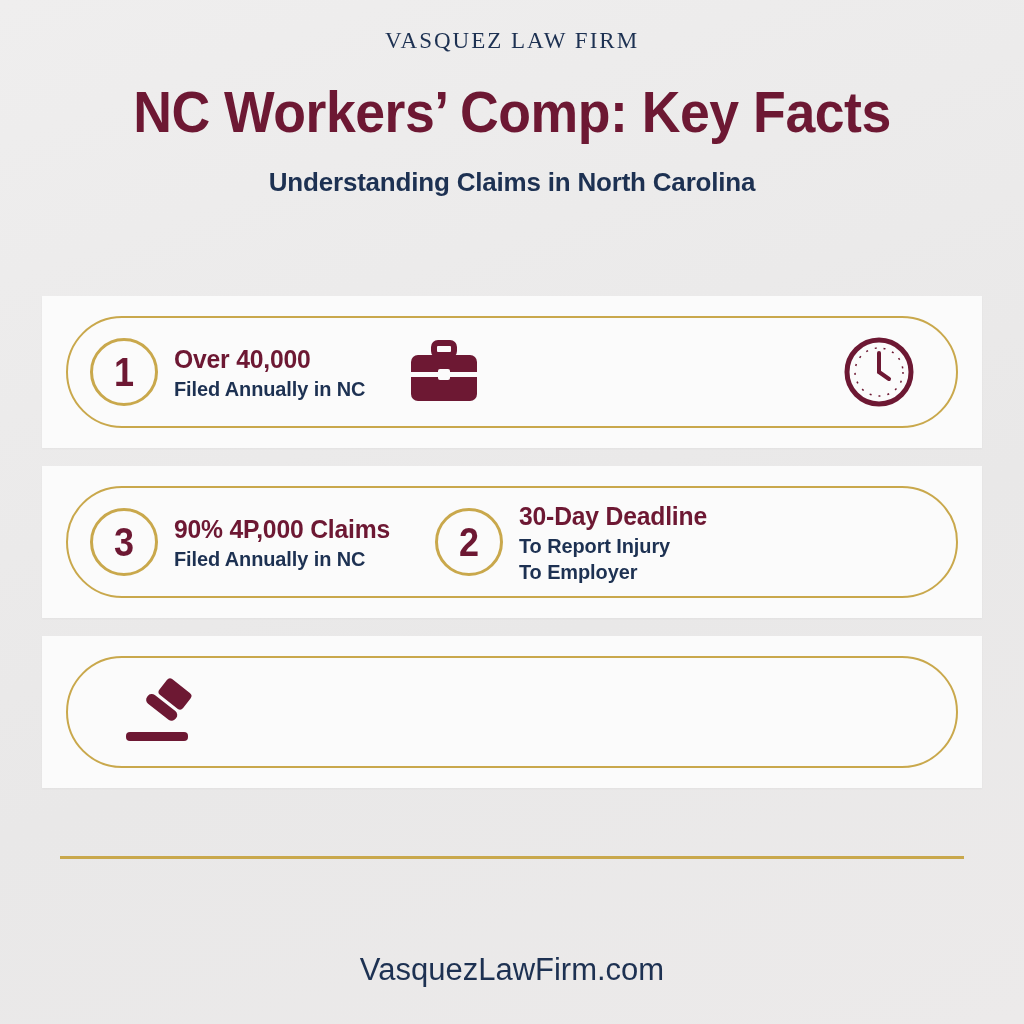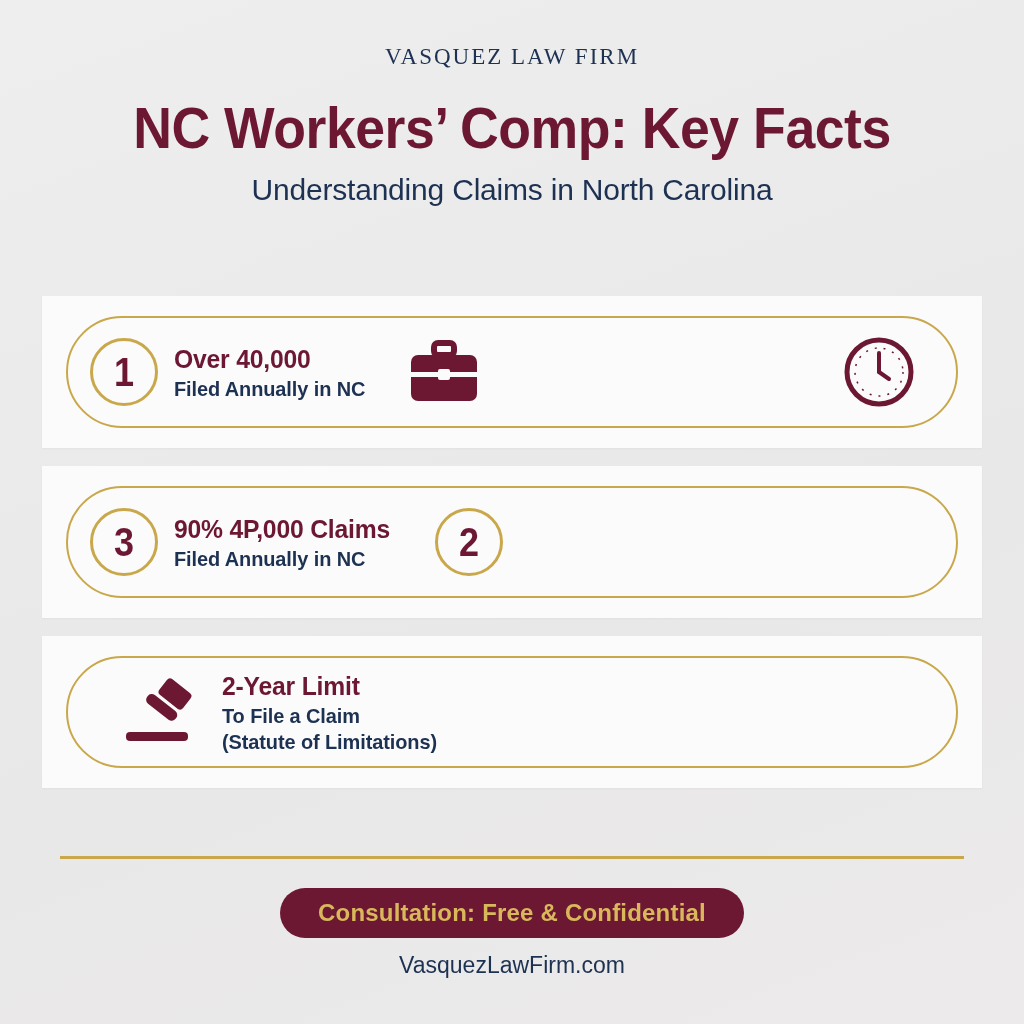--- a/index.html
+++ b/index.html
@@ -17,21 +17,21 @@
     position: relative;
     width: 1024px;
     height: 1024px;
     background: linear-gradient(160deg, #efeeee 0%, #e9e8e8 60%, #eceaea 100%);
     box-sizing: border-box;
   }
 
   
   .brand {
     text-align: center;
-    padding-top: 44px;
+    padding-top: 28px;
     font-family: "Liberation Serif", serif;
     font-size: 23px;
     letter-spacing: 2.0px;
     color: #1d3152;
     font-variant: small-caps;
     text-transform: uppercase;
     font-weight: 400;
   }
   .title {
     text-align: center;
@@ -39,23 +39,23 @@
     font-family: "Liberation Sans Narrow", "Liberation Sans", sans-serif;
     font-size: 57px;
     line-height: 1.0;
     font-weight: bold;
     color: #6d1833;
     letter-spacing: -0.5px;
     transform: scaleX(0.94);
   }
   .subtitle {
     text-align: center;
-    margin-top: 16px;
-    font-size: 30px;
-    font-weight: normal;
+    margin-top: 26px;
+    font-size: 26px;
+    font-weight: bold;
     color: #1d3152;
     letter-spacing: -0.2px;
   }
 
   
   .panels {
     position: absolute;
     left: 42px;
     right: 42px;
     top: 296px;
@@ -167,21 +167,21 @@
     display: flex;
     align-items: center;
     justify-content: center;
     cursor: pointer;
   }
   .website {
     position: absolute;
     left: 0; right: 0;
     top: 952px;
     text-align: center;
-    font-size: 23px;
+    font-size: 31px;
     color: #1d3152;
     font-weight: normal;
   }
 </style>
 </head>
 <body>
 
 <div class="page">
 
   <div class="brand">Vasquez Law Firm</div>
@@ -235,54 +235,51 @@
           <div class="fact-text">
             <div class="fact-head">90% 4P,000 Claims</div>
             <div class="fact-sub">Filed Annually in NC</div>
           </div>
         </div>
 
         <div class="fact" style="margin-left:34px;">
           <div class="numcircle">
             <span>2</span>
           </div>
+          <div class="fact-text">
+            <div class="fact-head">30-Day Deadline</div>
+            <div class="fact-sub">To Report Injury</div>
+            <div class="fact-sub">To Employer</div>
+          </div>
         </div>
 
         <div class="spacer"></div>
 
       </div>
     </div>
 
     <div class="panel">
       <div class="panel-inner">
 
 
         <div class="fact" style="margin-left:30px;">
           <div class="icon-slot">
             <svg width="86" height="68" viewBox="0 0 86 68">
               <rect x="40" y="6" width="30" height="20" rx="4" fill="#6d1833" transform="rotate(38 55 16)"></rect>
               <rect x="24" y="24" width="36" height="11" rx="5" fill="#6d1833" transform="rotate(38 42 29)"></rect>
               <rect x="6" y="54" width="62" height="9" rx="4" fill="#6d1833"></rect>
             </svg>
           </div>
-          <div class="fact-text">
-            <div class="fact-head">2-Year Limit</div>
-            <div class="fact-sub">To File a Claim</div>
-            <div class="fact-sub">(Statute of Limitations)</div>
-          </div>
         </div>
 
         <div class="spacer"></div>
 
       </div>
     </div>
 
   </div>
 
   <div class="divider"></div>
 
-  <div class="cta-wrap">
-    <button class="cta">Consultation: Free &amp; Confidential</button>
-  </div>
 
   <div class="website">VasquezLawFirm.com</div>
 
 </div>
 
 </body></html>

